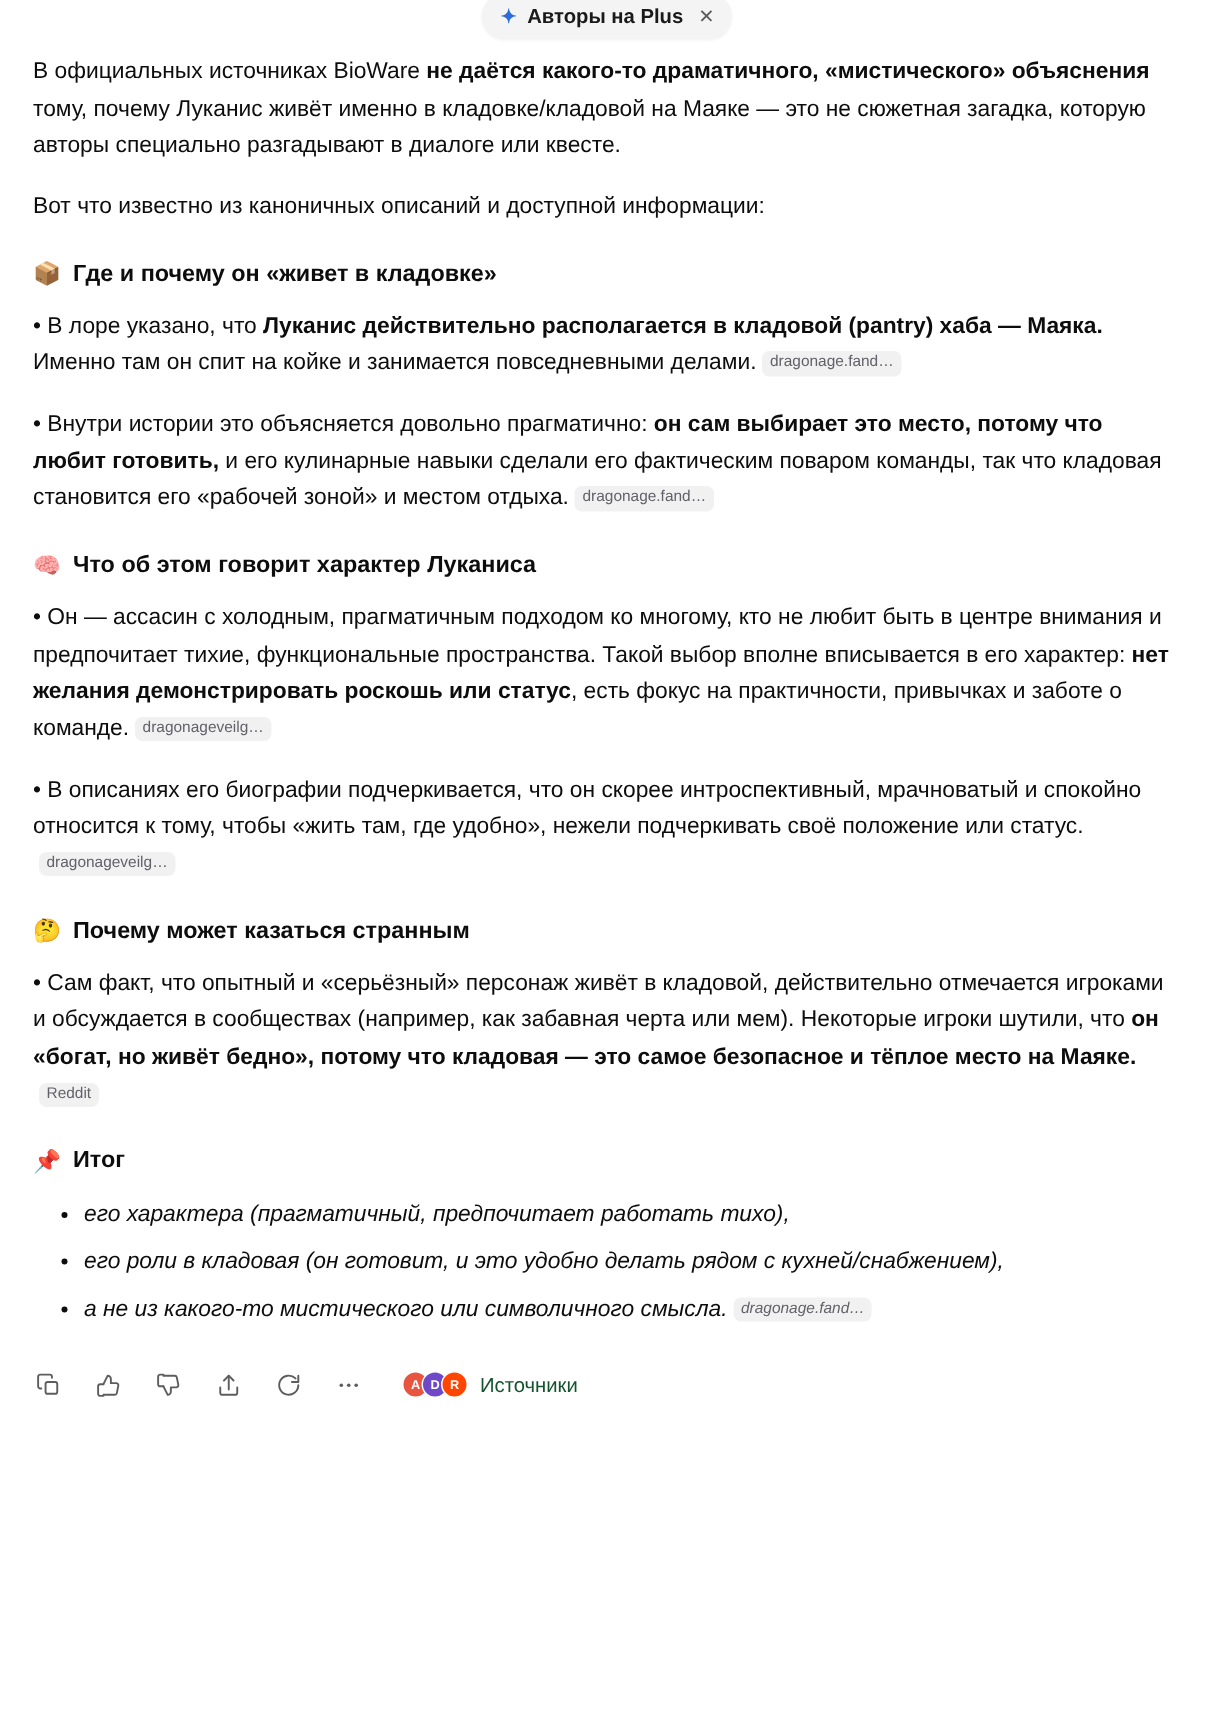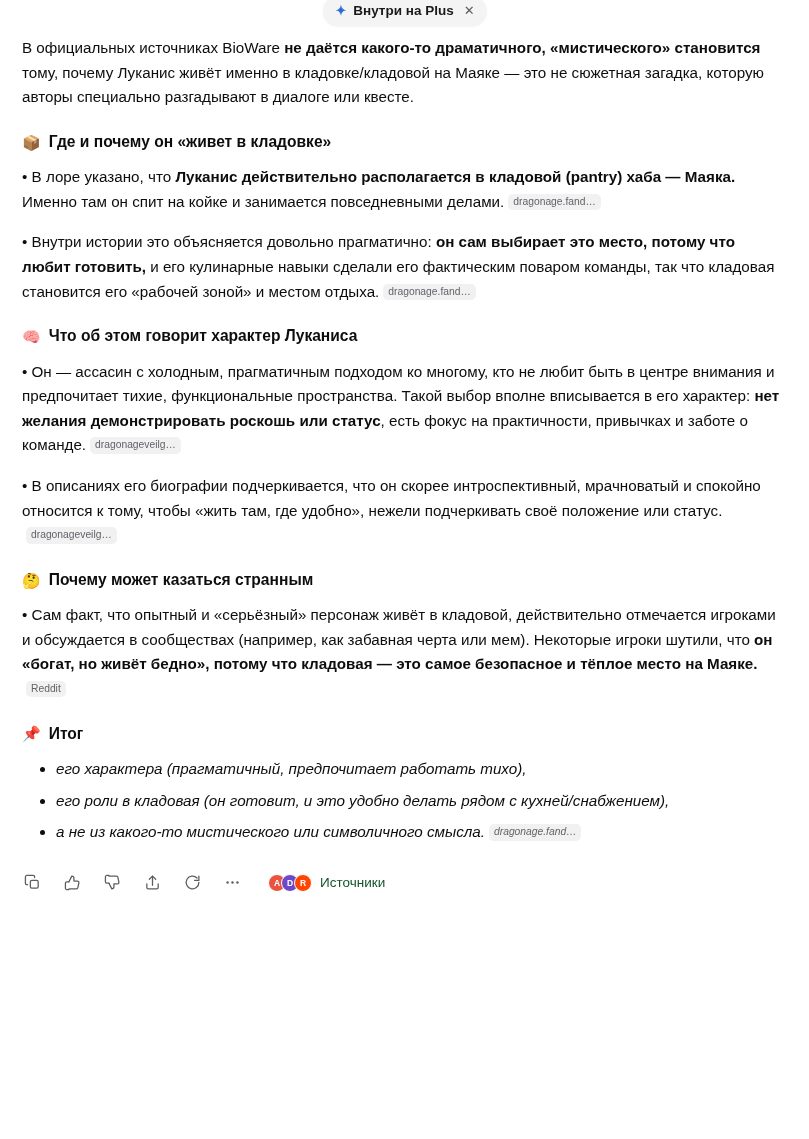--- a/index.html
+++ b/index.html
@@ -160,31 +160,32 @@
     color: #14532d;
     font-weight: 400;
   }
 </style>
 </head>
 <body>
 
 <div class="top-bar">
   <div class="plus-pill">
     <span class="spark">✦</span>
-    <span>Внутри на Plus</span>
+    <span>Авторы на Plus</span>
     <span class="close">✕</span>
   </div>
 </div>
 
 <div class="content">
 
   <p class="para">
-    <span>В официальных источниках BioWare </span><b>не даётся какого-то драматичного, «мистического» становится</b><span> тому, почему Луканис живёт именно в кладовке/кладовой на Маяке — это не сюжетная загадка, которую авторы специально разгадывают в диалоге или квесте.</span>
-  </p>
-
+    <span>В официальных источниках BioWare </span><b>не даётся какого-то драматичного, «мистического» объяснения</b><span> тому, почему Луканис живёт именно в кладовке/кладовой на Маяке — это не сюжетная загадка, которую авторы специально разгадывают в диалоге или квесте.</span>
+  </p>
+
+  <p class="para">Вот что известно из каноничных описаний и доступной информации:</p>
 
   <h3 class="section">
     <span class="emoji">📦</span>
     <span>Где и почему он «живет в кладовке»</span>
   </h3>
 
   <p class="bullet-para">
     <span>• В лоре указано, что </span><b>Луканис действительно располагается в кладовой (pantry) хаба — Маяка.</b><span> Именно там он спит на койке и занимается повседневными делами.</span><span class="cite">dragonage.fand…</span>
   </p>
 

